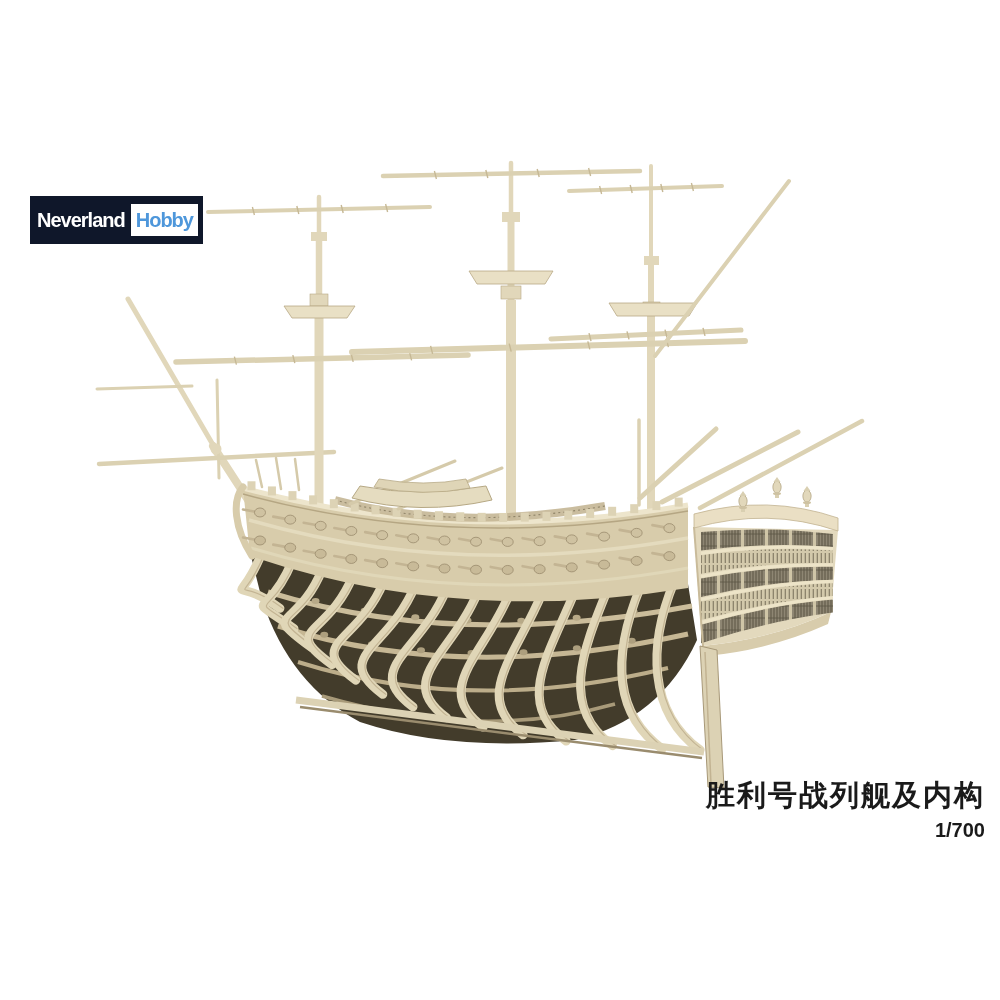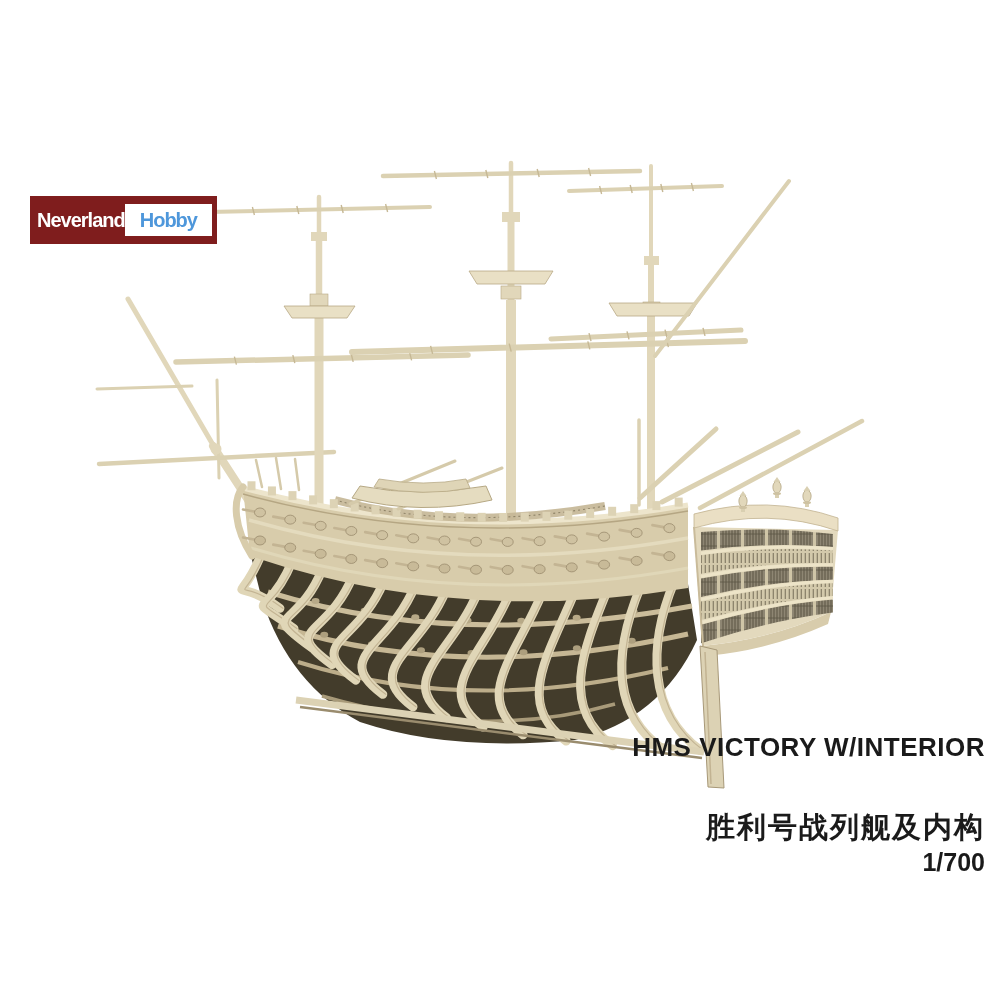--- a/index.html
+++ b/index.html
@@ -4,45 +4,45 @@
 <style>
   html,body{margin:0;padding:0;background:#fff;}
   .canvas{
     position:relative;width:1000px;height:1000px;background:#FFFFFF;
     overflow:hidden;font-family:"Liberation Sans",sans-serif;
   }
   #ship-svg{position:absolute;left:0;top:0;width:1000px;height:1000px;}
   
   .logo{
     position:absolute;left:30px;top:196px;height:40px;
-    background:#7f1d1d;display:flex;align-items:center;
-    padding:4px 5px 4px 7px;gap:0;
+    background:#0f172a;display:flex;align-items:center;
+    padding:4px 5px 4px 7px;gap:6px;
   }
   .logo-left{
     color:#FFFFFF;font-weight:bold;font-size:20px;letter-spacing:-1px;
     line-height:32px;white-space:nowrap;
   }
   .logo-right{
     background:#FFFFFF;color:#4E97DB;font-weight:bold;font-size:20px;
-    letter-spacing:-1px;line-height:30px;padding:1px 15px;white-space:nowrap;
+    letter-spacing:-1px;line-height:30px;padding:1px 5px;white-space:nowrap;
   }
   
   .code{
     position:absolute;top:190px;right:18px;color:#121212;
     font-family:"DejaVu Serif",serif;font-weight:bold;
     font-size:38px;letter-spacing:1px;line-height:40px;
   }
   
   .titles{
     position:absolute;right:15px;top:731px;text-align:right;
     color:#1A1A1A;font-weight:bold;
   }
   .t-en{font-size:26px;line-height:32px;letter-spacing:0.5px;}
   .t-cn{font-size:29px;line-height:37px;font-family:"DejaVu Sans","Liberation Sans",sans-serif;letter-spacing:2px;margin-top:46px;}
-  .t-scale{font-size:25px;line-height:33px;}
+  .t-scale{font-size:20px;line-height:33px;}
 </style>
 </head>
 <body>
 
 <div class="canvas">
 
   <svg id="ship-svg" viewBox="0 0 1000 1000" aria-hidden="true">
     <defs>
       <pattern id="winpat" width="24" height="12" patternUnits="userSpaceOnUse">
         <rect width="24" height="12" fill="#8E8673"></rect>
@@ -296,18 +296,17 @@
       </g>
   </svg>
 
   <div class="logo">
     <span class="logo-left">Neverland</span>
     <span class="logo-right">Hobby</span>
   </div>
 
 
   <div class="titles">
-    <div class="t-en">HMS VICTORY W/INTERIOR</div>
     <div class="t-cn">胜利号战列舰及内构</div>
     <div class="t-scale">1/700</div>
   </div>
 
 </div>
 
 </body></html>

